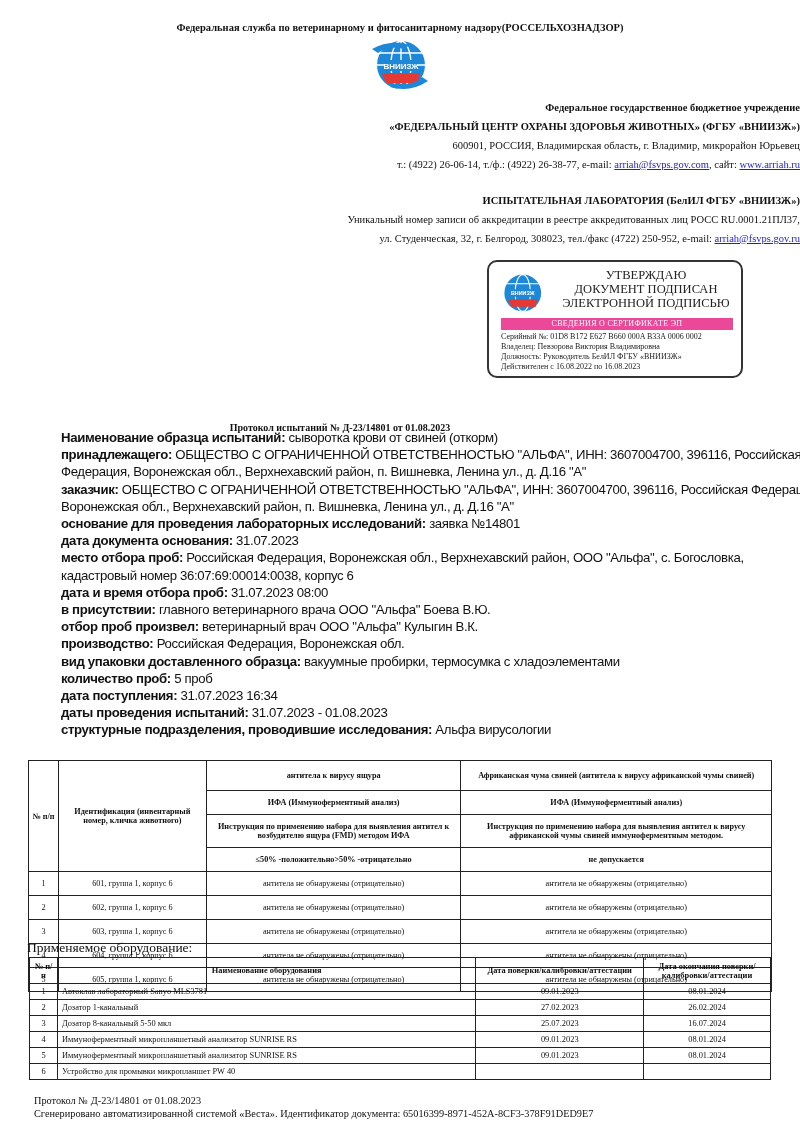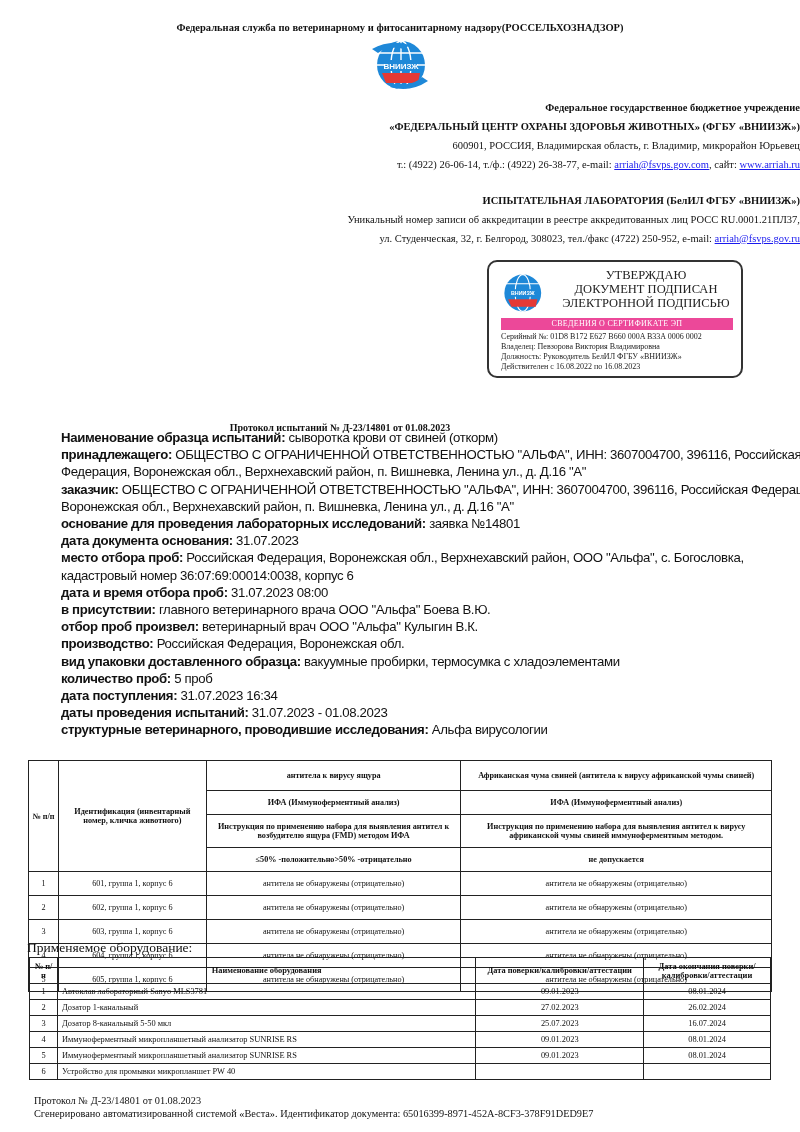--- a/index.html
+++ b/index.html
@@ -101,21 +101,21 @@
   <div><span class="lbl">дата документа основания:</span><span> 31.07.2023</span></div>
   <div><span class="lbl">место отбора проб:</span><span> Российская Федерация, Воронежская обл., Верхнехавский район, ООО "Альфа", с. Богословка, кадастровый номер 36:07:69:00014:0038, корпус 6</span></div>
   <div><span class="lbl">дата и время отбора проб:</span><span> 31.07.2023 08:00</span></div>
   <div><span class="lbl">в присутствии:</span><span> главного ветеринарного врача ООО "Альфа" Боева В.Ю.</span></div>
   <div><span class="lbl">отбор проб произвел:</span><span> ветеринарный врач ООО "Альфа" Кулыгин В.К.</span></div>
   <div><span class="lbl">производство:</span><span> Российская Федерация, Воронежская обл.</span></div>
   <div><span class="lbl">вид упаковки доставленного образца:</span><span> вакуумные пробирки, термосумка с хладоэлементами</span></div>
   <div><span class="lbl">количество проб:</span><span> 5 проб</span></div>
   <div><span class="lbl">дата поступления:</span><span> 31.07.2023 16:34</span></div>
   <div><span class="lbl">даты проведения испытаний:</span><span> 31.07.2023 - 01.08.2023</span></div>
-  <div><span class="lbl">структурные ветеринарного, проводившие исследования:</span><span> Альфа вирусологии</span></div>
+  <div><span class="lbl">структурные подразделения, проводившие исследования:</span><span> Альфа вирусологии</span></div>
 </div>
 
 <table class="res">
   <colgroup>
       <col style="width:30px">
       <col style="width:148px">
       <col style="width:255px">
       <col style="width:311px">
     </colgroup>
   <thead>

